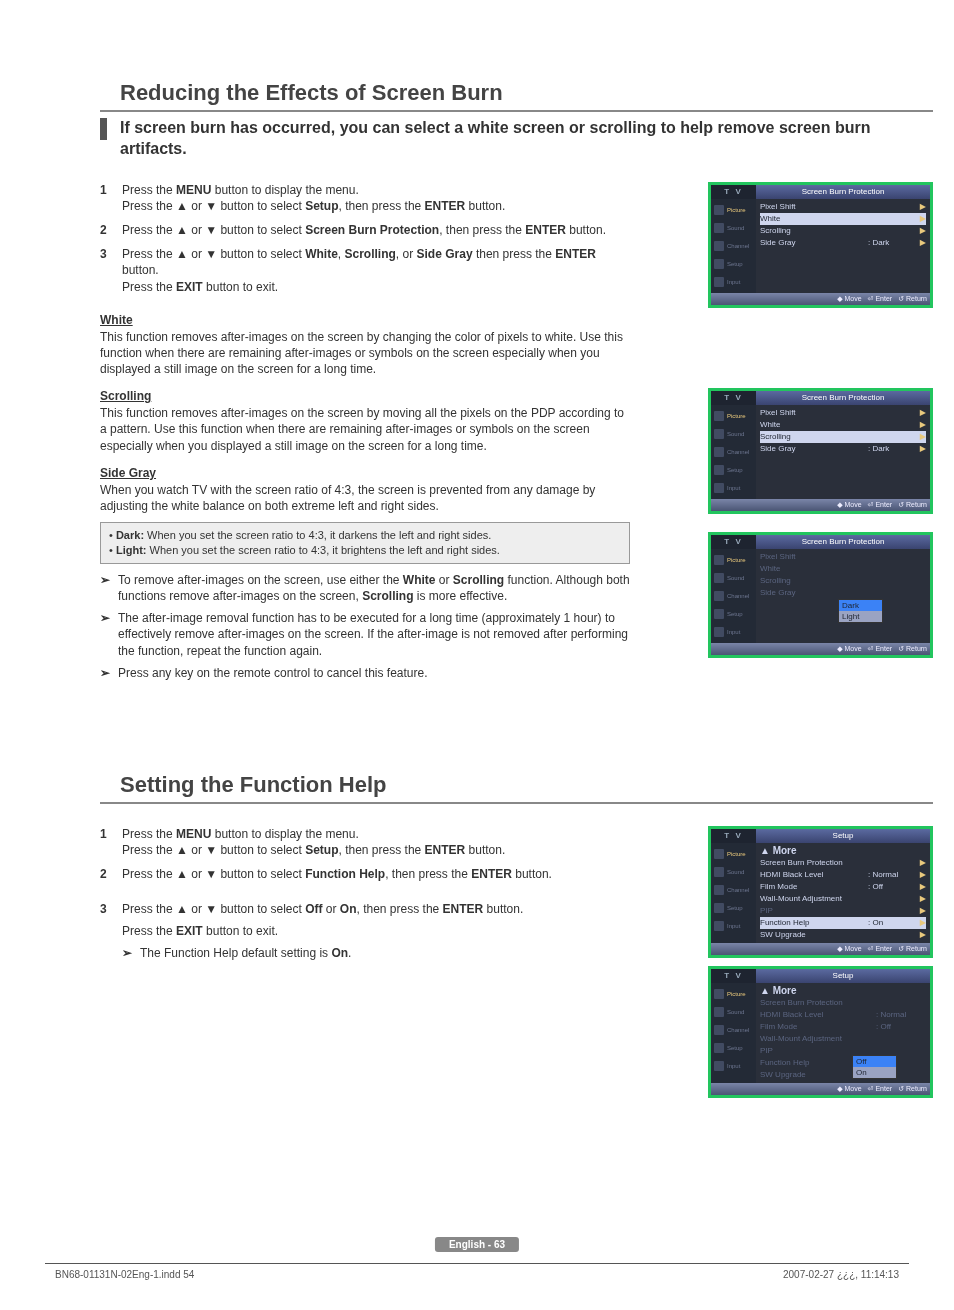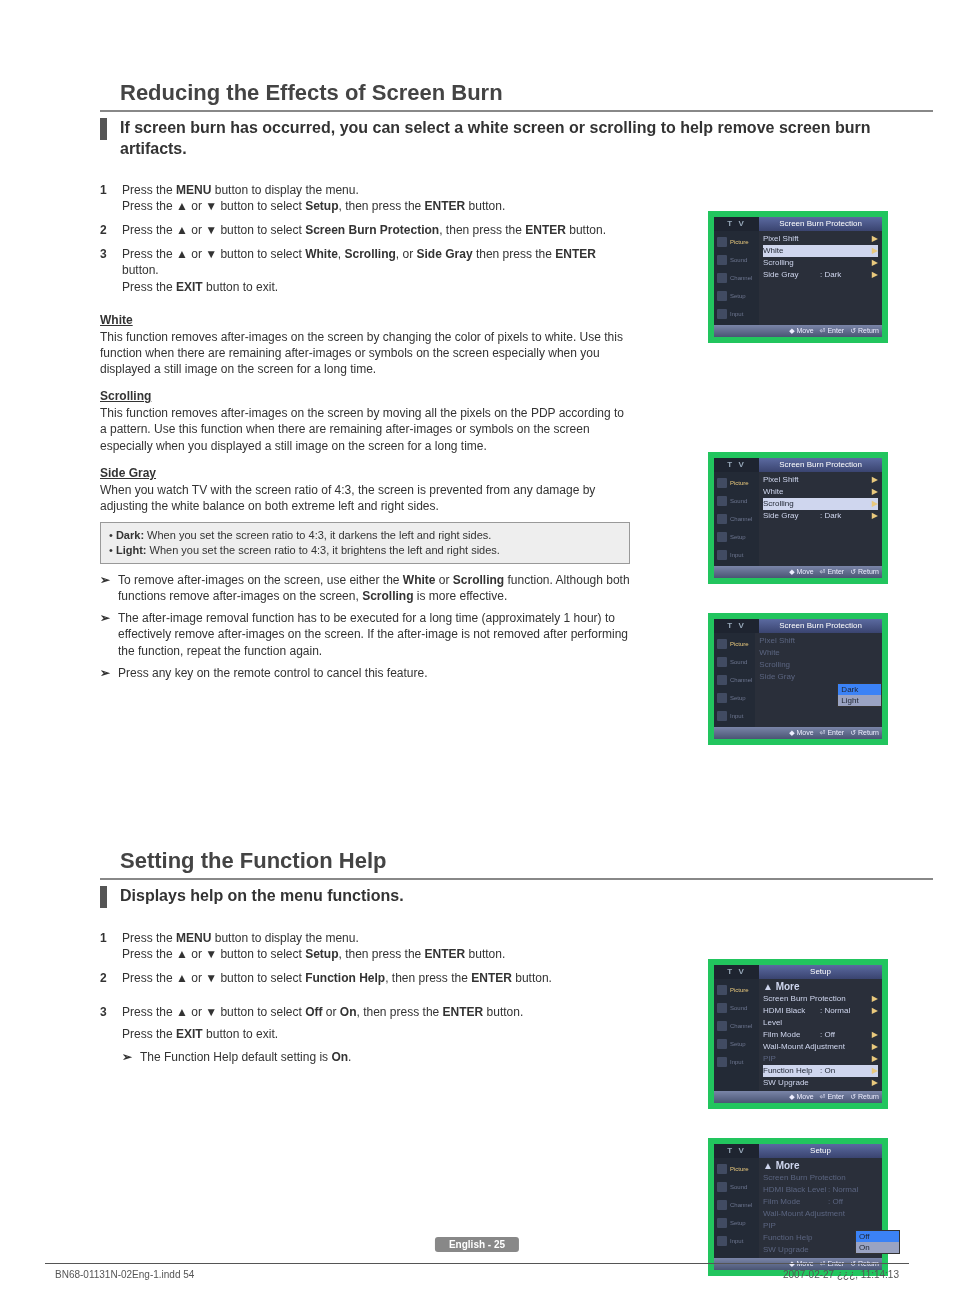--- a/index.html
+++ b/index.html
@@ -120,28 +120,27 @@
     line-height: 1.35;
     color: #333;
   }
   .arrow {
     width: 18px;
     flex: 0 0 auto;
     font-weight: bold;
   }
   
   .osd {
-    width: 180px;
+    width: 225px;
     background: #2a2f3a;
-    border: 6px solid #22c55e;
+    border: 3px solid #22c55e;
     margin-bottom: 18px;
     font-size: 8px;
     color: #bac4e8;
     box-sizing: border-box;
-    margin-top: 29px;
   }
   .osd-hdr {
     display: flex;
     align-items: stretch;
     height: 14px;
   }
   .osd-hdr-left {
     width: 45px;
     background: #1e2430;
     color: #9ab;
@@ -496,24 +495,20 @@
           </div>
       </div>
     </div>
   </div>
 
   <div class="gap"></div>
 
   <div class="section-title-wrap">
     <h2 class="section-title">Setting the Function Help</h2>
     <div class="title-rule"></div>
-    <div class="intro-wrap">
-      <div class="accent-bar tall2"></div>
-      <div class="intro">Displays help on the menu functions.</div>
-    </div>
   </div>
 
   <div class="columns">
     <div class="col-left">
       <ol class="num-steps">
         <li>
           <span class="step-num">1</span>
           <span class="step-body">
             <span>Press the </span><span class="b">MENU</span><span> button to display the menu.</span><br>
             <span>Press the ▲ or ▼ button to select </span><span class="b">Setup</span><span>, then press the </span><span class="b">ENTER</span><span> button.</span>
@@ -679,19 +674,19 @@
         </div>
         <div class="osd-foot">
             <span><span>◆</span> <span>Move</span></span>
             <span><span>⏎</span> <span>Enter</span></span>
             <span><span>↺</span> <span>Return</span></span>
           </div>
       </div>
     </div>
   </div>
 
-  <div class="page-pill">English - 25</div>
+  <div class="page-pill">English - 63</div>
   <div class="footer-line"></div>
   <div class="footer-text">
     <span>BN68-01131N-02Eng-1.indd   54</span>
     <span>2007-02-27   ¿¿¿, 11:14:13</span>
   </div>
 </div>
 
 </body></html>

